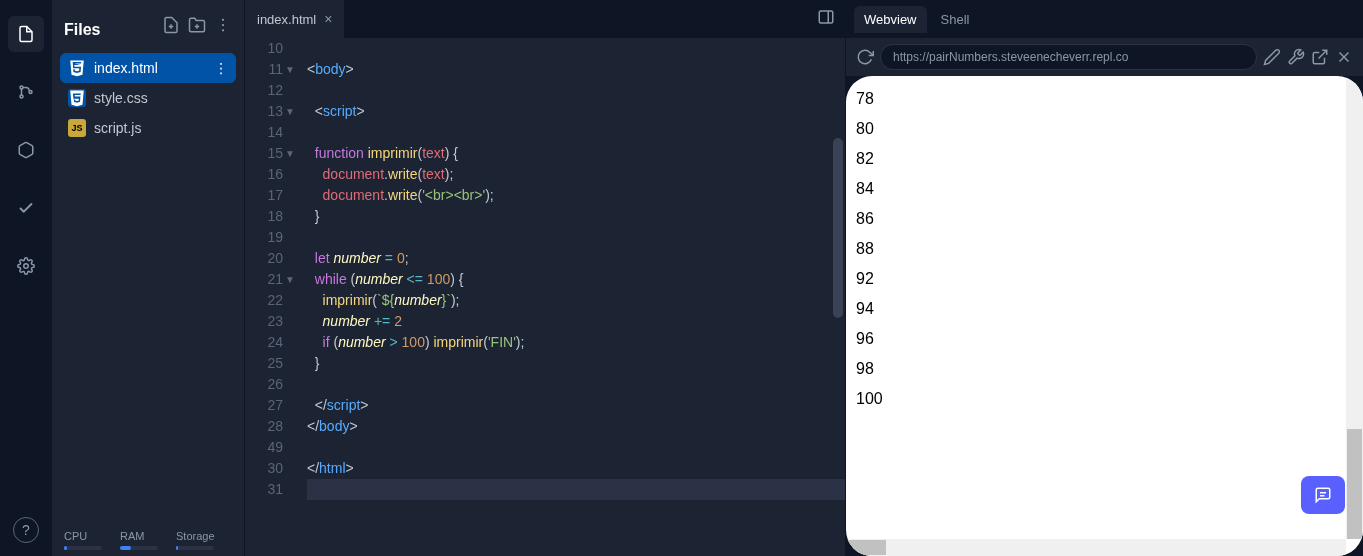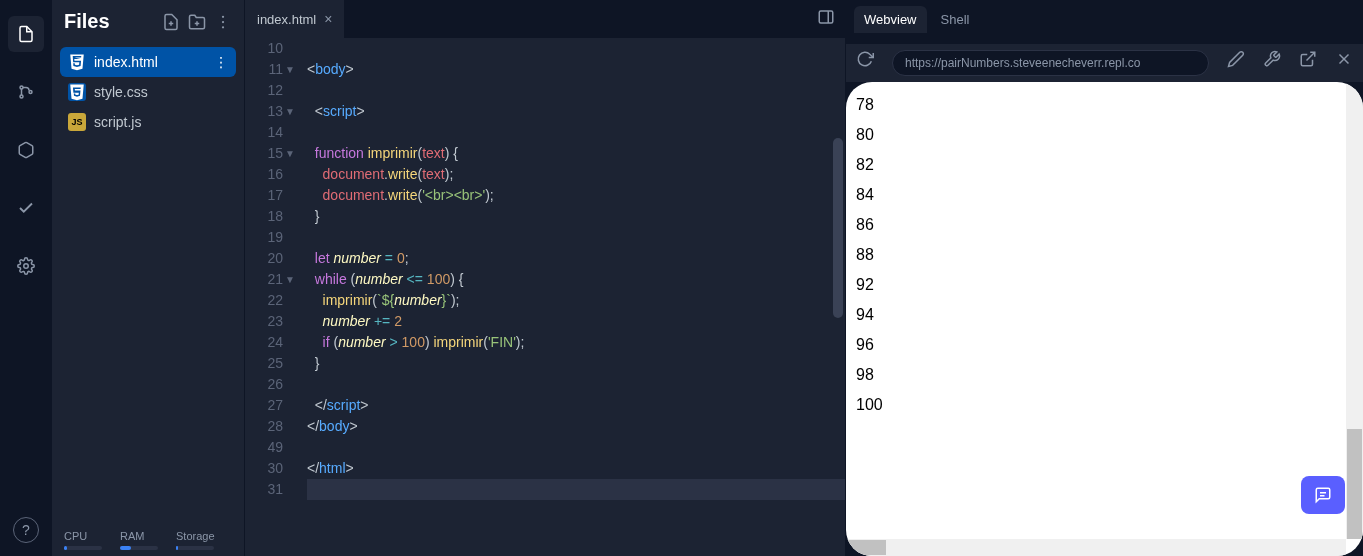--- a/index.html
+++ b/index.html
@@ -5,21 +5,21 @@
     * { margin: 0; padding: 0; box-sizing: border-box; font-family: -apple-system, BlinkMacSystemFont, 'Segoe UI', sans-serif; }
     body { background: #0e1525; color: #c0c8d0; overflow: hidden; }
     .app { display: flex; width: 1363px; height: 556px; }
     
     .icon-sidebar { width: 52px; background: #0e1525; display: flex; flex-direction: column; align-items: center; padding-top: 16px; gap: 22px; }
     .icon-sidebar .icon-btn { width: 36px; height: 36px; display: flex; align-items: center; justify-content: center; border-radius: 6px; cursor: pointer; color: #8b96a8; }
     .icon-sidebar .icon-btn.active { background: #1c2333; color: #fff; }
     
     .files-panel { width: 192px; background: #1c2333; display: flex; flex-direction: column; }
     .files-header { display: flex; align-items: center; padding: 10px 12px; gap: 8px; }
-    .files-header h2 { font-size: 20px; font-weight: 700; color: #fff; flex: 1; }
+    .files-header h2 { font-size: 16px; font-weight: 700; color: #fff; flex: 1; margin-top: 11px; }
     .files-header .hdr-icon { color: #8b96a8; cursor: pointer; width: 18px; height: 18px; display:flex; align-items:center; justify-content:center; }
     .file-list { flex: 1; padding: 4px 8px; }
     .file-item { display: flex; align-items: center; padding: 6px 8px; border-radius: 6px; gap: 8px; cursor: pointer; font-size: 14px; color: #c0c8d0; }
     .file-item.active { background: #0053a6; color: #fff; }
     .file-item .file-icon { width: 18px; height: 18px; display: flex; align-items: center; justify-content: center; border-radius: 3px; font-size: 9px; font-weight: 700; }
     .file-icon.html { background: #0053a6; color: #fff; }
     .file-icon.js { background: #c9a73a; color: #000; }
     .file-icon.css { background: #0053a6; color: #fff; }
     .file-item .more { margin-left: auto; color: #fff; }
     .footer-stats { padding: 8px 12px 6px; display: flex; gap: 18px; font-size: 11px; color: #8b96a8; }
@@ -50,21 +50,21 @@
     .tk-var { color: #e06c75; }
     .tk-id { color: #fef9c3; font-style: italic; }
     .tk-num { color: #d19a66; }
     .tk-str { color: #98c379; }
     .tk-op { color: #56b6c2; }
     
     .right-panel { width: 518px; background: #0e1525; display: flex; flex-direction: column; border-left: 1px solid #0e1525; }
     .right-tabs { display: flex; align-items: center; height: 38px; padding-left: 8px; gap: 4px; font-size: 13px; }
     .right-tab { padding: 6px 10px; color: #8b96a8; cursor: pointer; border-radius: 6px 6px 0 0; }
     .right-tab.active { color: #fff; background: #1c2333; }
-    .url-bar { display: flex; align-items: flex-start; padding: 6px 10px; gap: 18px; background: #1c2333; margin-top: 6px; }
+    .url-bar { display: flex; align-items: center; padding: 6px 10px; gap: 6px; background: #1c2333; }
     .url-input { flex: 1; background: #0e1525; border-radius: 14px; padding: 5px 12px; font-size: 12px; color: #8b96a8; border: 1px solid #2b3245; }
     .url-bar .ubtn { color: #8b96a8; cursor: pointer; width: 18px; height: 18px; display:flex; align-items:center; justify-content:center; }
     .webview-content { flex: 1; background: #fff; color: #000; padding: 8px 10px; font-family: 'Times New Roman', serif; font-size: 16px; position: relative; overflow: hidden; border-radius: 26px; }
     .webview-content .wv-line { padding: 6px 0; }
     .webview-scrollbar-v { position: absolute; right: 0; top: 0; bottom: 17px; width: 17px; background: #f0f0f0; }
     .webview-scrollbar-v .thumb { position: absolute; left: 1px; right: 1px; bottom: 0; height: 110px; background: #c1c1c1; }
     .webview-scrollbar-h { position: absolute; left: 0; right: 17px; bottom: 0; height: 17px; background: #f0f0f0; }
     .webview-scrollbar-h .thumb { position: absolute; top: 1px; bottom: 1px; left: 0; width: 40px; background: #c1c1c1; }
     
     .chat-bubble { position: absolute; right: 18px; bottom: 42px; width: 44px; height: 38px; background: #5a5fff; border-radius: 8px; display: flex; align-items: center; justify-content: center; color: #fff; cursor: pointer; }

